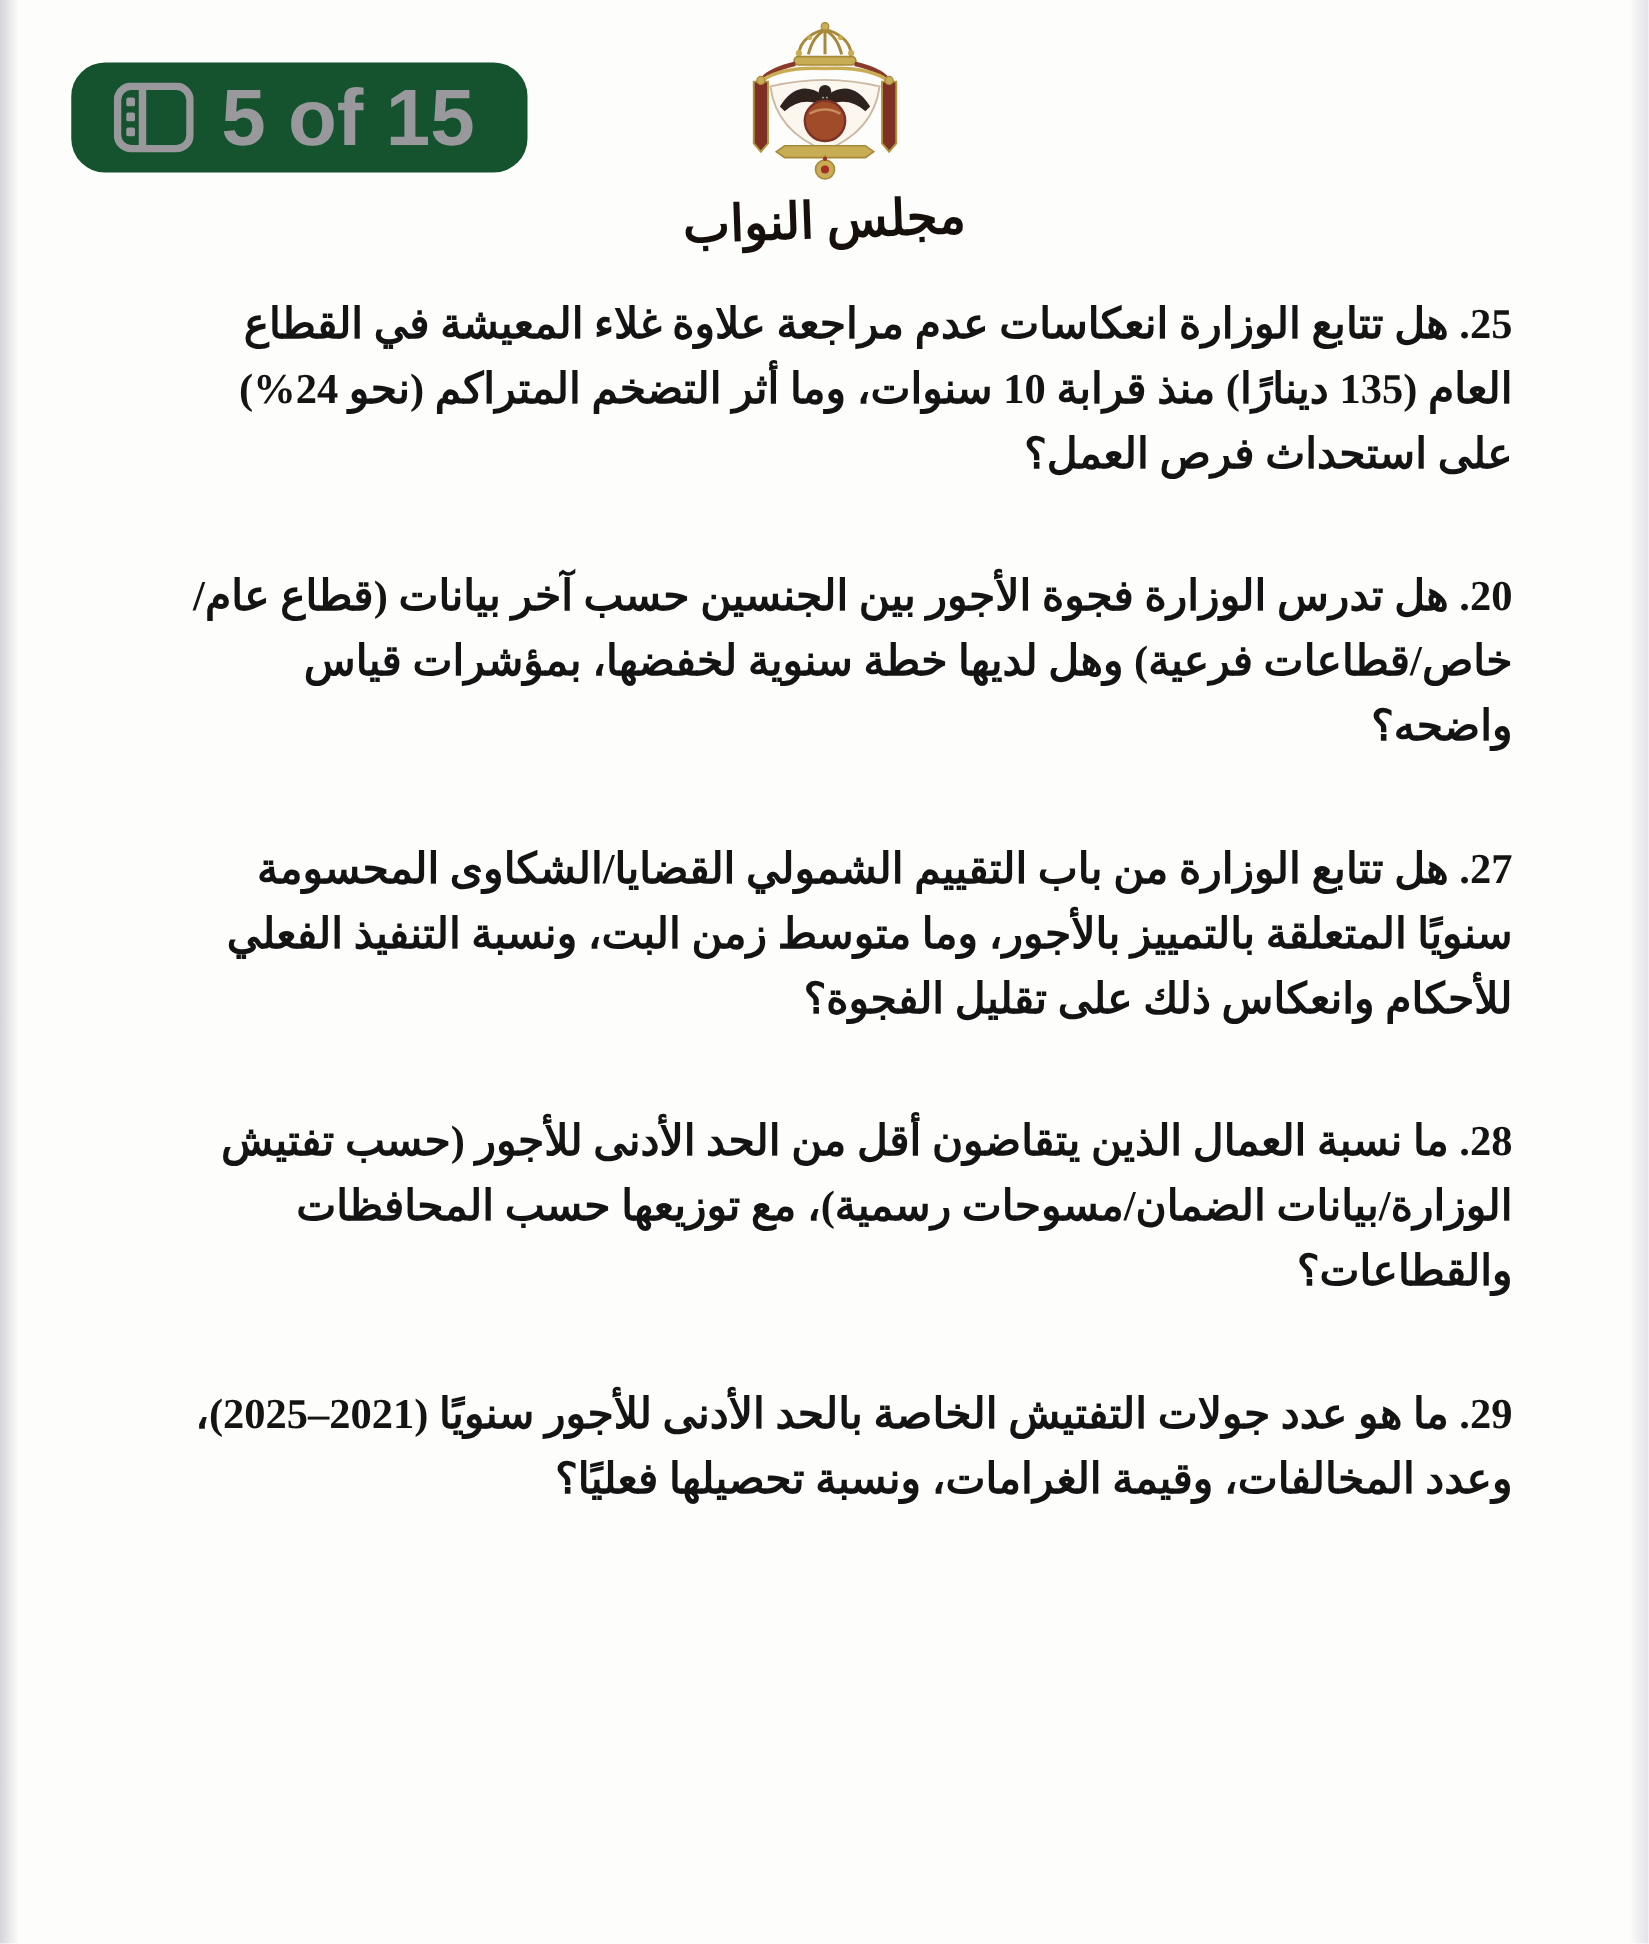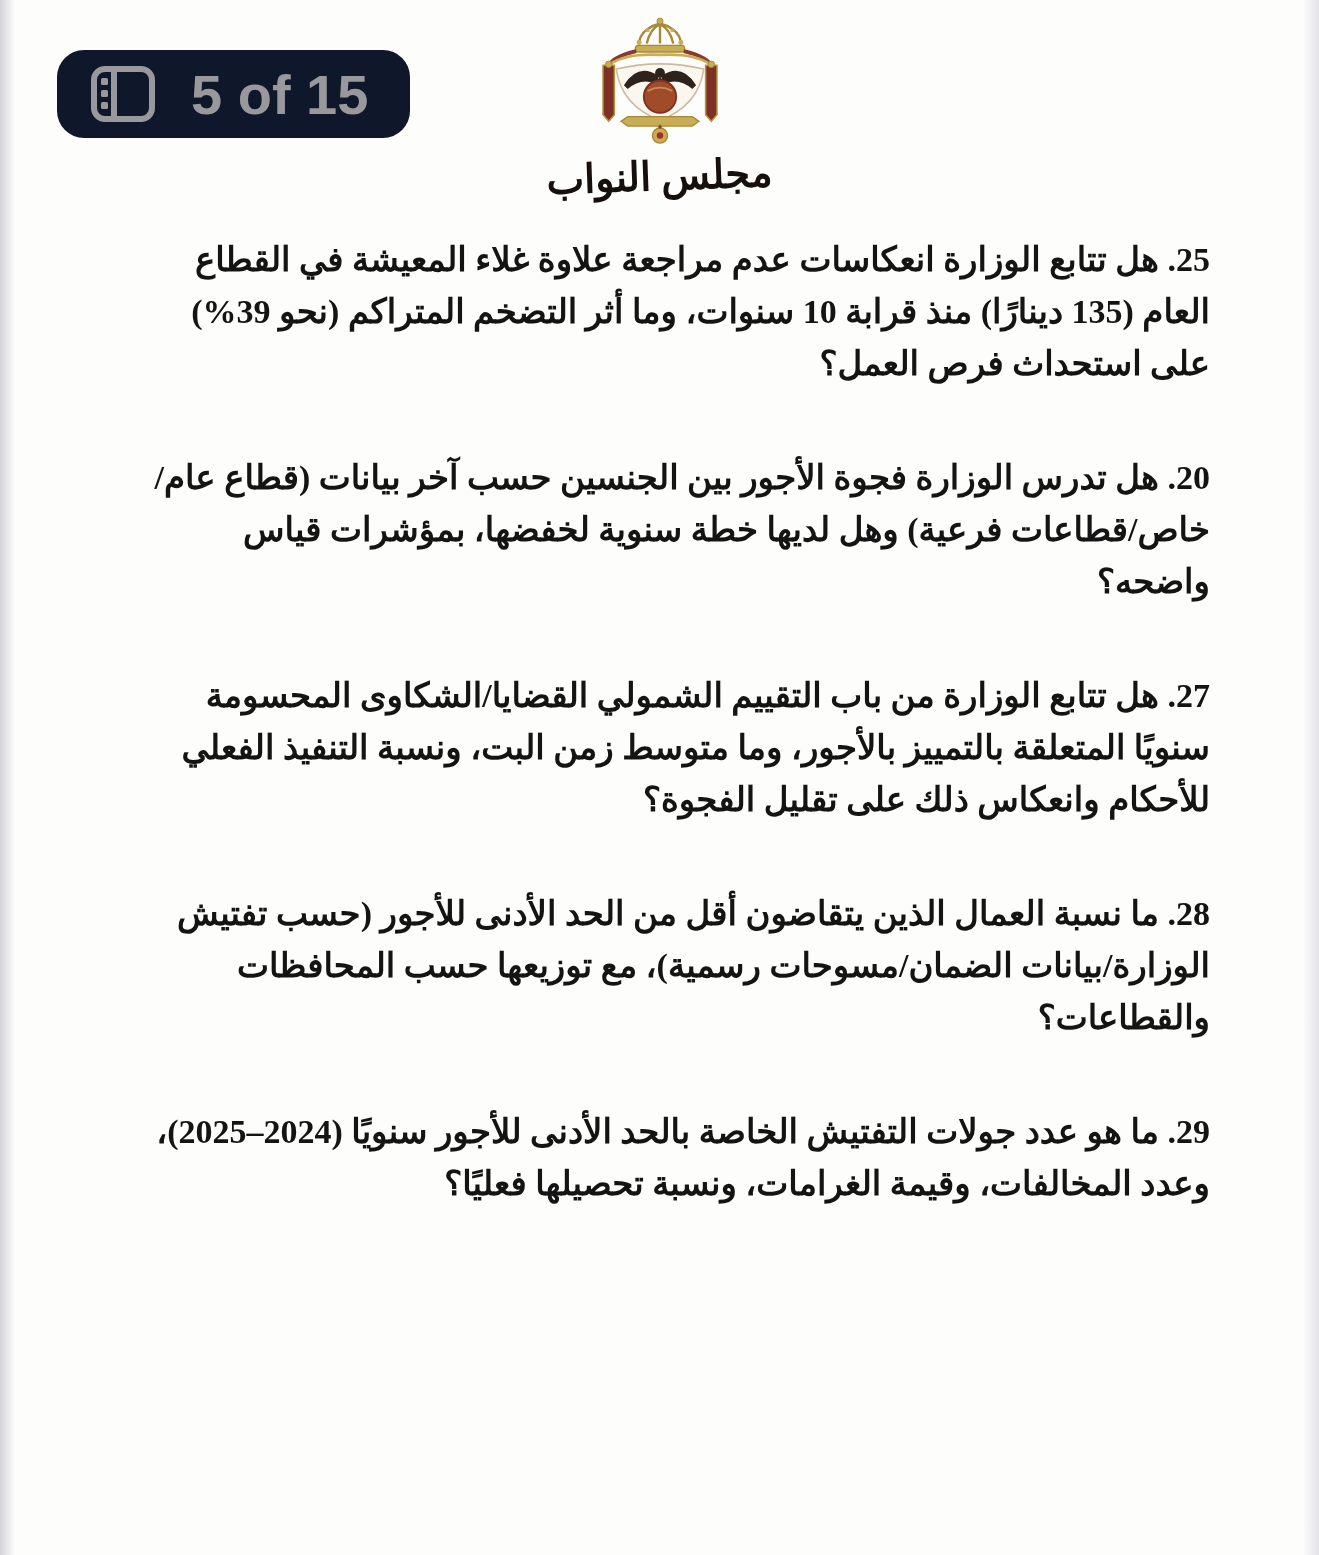--- a/index.html
+++ b/index.html
@@ -8,24 +8,24 @@
     background:#fdfdfc;overflow:hidden;
     font-family:"Liberation Serif","DejaVu Serif",serif;
   }
   .edge{position:absolute;top:0;bottom:0;pointer-events:none;}
   .edge-left{left:0;width:15px;background:linear-gradient(to right,#d3d3da,rgba(255,255,255,0));}
   .edge-right{right:0;width:16px;background:linear-gradient(to left,#e2e2e8,rgba(255,255,255,0));}
 
   
   .page-indicator{
     position:absolute;left:57px;top:50px;height:88px;
-    display:flex;align-items:center;gap:36px;padding:0 42px 0 34px;
-    background:#0f172a;border-radius:27px;
+    display:flex;align-items:center;gap:22px;padding:0 42px 0 34px;
+    background:#14532d;border-radius:27px;
     font-family:"Liberation Sans","DejaVu Sans",sans-serif;
-    font-size:56px;font-weight:600;color:#98989d;cursor:pointer;
+    font-size:64px;font-weight:600;color:#98989d;cursor:pointer;
   }
   .page-indicator svg{display:block;}
 
   
   .doc{position:absolute;top:0;left:0;width:100%;}
   .crest{width:100%;text-align:center;padding-top:14px;}
   .crest svg{display:block;margin:0 auto;}
   .calligraphy{
     margin-top:6px;font-size:40px;font-weight:700;color:#15100c;
     transform:rotate(-2deg);letter-spacing:1px;
@@ -89,25 +89,25 @@
 
         <path d="M80,116 v6" stroke="#a8893a" stroke-width="2"></path>
         <circle cx="80" cy="128" r="8" fill="#c9ad55" stroke="#a8893a" stroke-width="1.4"></circle>
         <circle cx="80" cy="128" r="3.4" fill="#a03026"></circle>
         <circle cx="80" cy="119" r="1.8" fill="#a03026"></circle>
       </svg>
       <div class="calligraphy">مجلس النواب</div>
     </div>
 
     <div class="questions">
-      <p class="question">25. هل تتابع الوزارة انعكاسات عدم مراجعة علاوة غلاء المعيشة في القطاع العام (135 دينارًا) منذ قرابة 10 سنوات، وما أثر التضخم المتراكم (نحو 39‏%) على استحداث فرص العمل؟</p>
+      <p class="question">25. هل تتابع الوزارة انعكاسات عدم مراجعة علاوة غلاء المعيشة في القطاع العام (135 دينارًا) منذ قرابة 10 سنوات، وما أثر التضخم المتراكم (نحو 24‏%) على استحداث فرص العمل؟</p>
       <p class="question">20. هل تدرس الوزارة فجوة الأجور بين الجنسين حسب آخر بيانات (قطاع عام/خاص/قطاعات فرعية) وهل لديها خطة سنوية لخفضها، بمؤشرات قياس واضحه؟</p>
       <p class="question">27. هل تتابع الوزارة من باب التقييم الشمولي القضايا/الشكاوى المحسومة سنويًا المتعلقة بالتمييز بالأجور، وما متوسط زمن البت، ونسبة التنفيذ الفعلي للأحكام وانعكاس ذلك على تقليل الفجوة؟</p>
       <p class="question">28. ما نسبة العمال الذين يتقاضون أقل من الحد الأدنى للأجور (حسب تفتيش الوزارة/بيانات الضمان/مسوحات رسمية)، مع توزيعها حسب المحافظات والقطاعات؟</p>
-      <p class="question">29. ما هو عدد جولات التفتيش الخاصة بالحد الأدنى للأجور سنويًا (2024‏–‏2025)، وعدد المخالفات، وقيمة الغرامات، ونسبة تحصيلها فعليًا؟</p>
+      <p class="question">29. ما هو عدد جولات التفتيش الخاصة بالحد الأدنى للأجور سنويًا (2021‏–‏2025)، وعدد المخالفات، وقيمة الغرامات، ونسبة تحصيلها فعليًا؟</p>
     </div>
 
   </div>
 
   <div class="page-indicator">
     <svg width="64" height="56" viewBox="0 0 64 56" aria-hidden="true">
       <rect x="3" y="3" width="58" height="50" rx="11" fill="none" stroke="#98989d" stroke-width="6"></rect>
       <line x1="23" y1="4" x2="23" y2="52" stroke="#98989d" stroke-width="6"></line>
       <rect x="10" y="12" width="7" height="7" rx="1.5" fill="#98989d"></rect>
       <rect x="10" y="24" width="7" height="7" rx="1.5" fill="#98989d"></rect>

